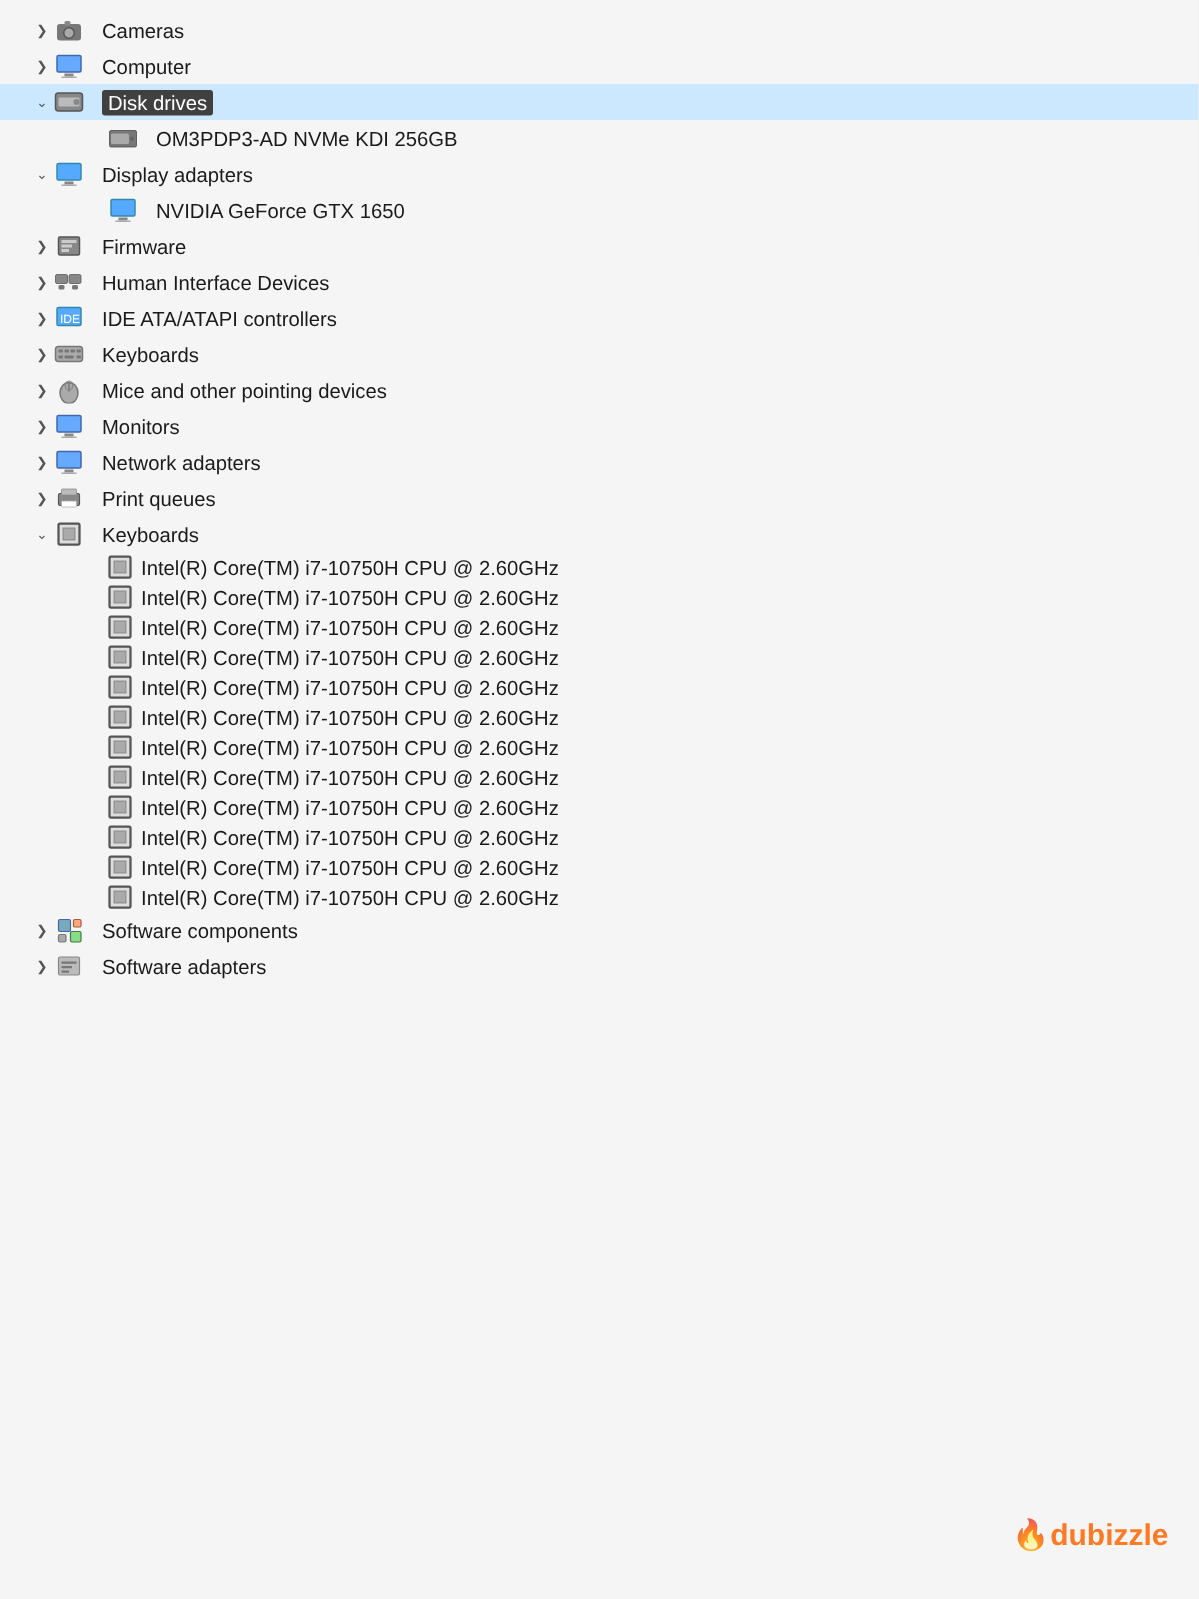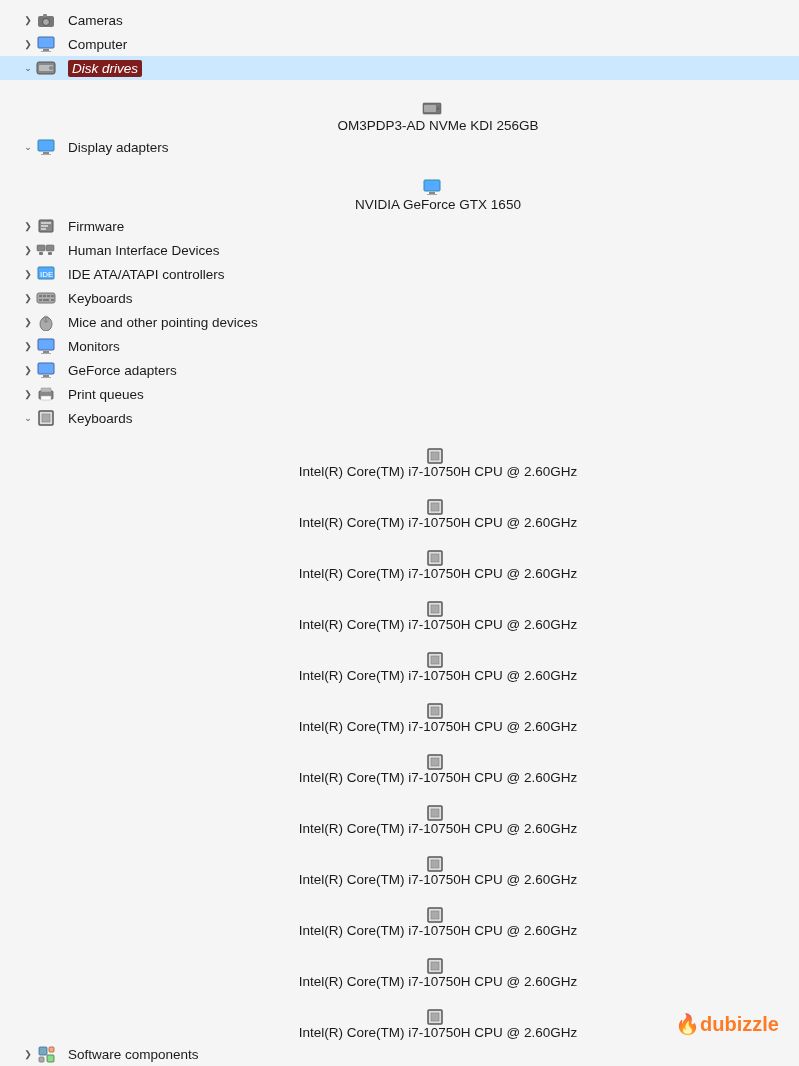--- a/index.html
+++ b/index.html
@@ -57,34 +57,33 @@
       justify-content: center;
       margin-right: 12px;
       flex-shrink: 0;
     }
 
     .label {
       font-size: 13.5px;
       color: #1a1a1a;
     }
     .indent-1 { padding-left: 20px; }
-    .indent-2 { padding-left: 77px; flex-direction: column; }
+    .indent-2 { padding-left: 56px; }
 
     .disk-drive-icon svg,
     .icon svg {
       display: block;
     }
 
     
     .disk-drives-label {
-      background-color: #7f1d1d;
+      background-color: #404040;
       color: white;
       padding: 1px 4px;
       border-radius: 2px;
-      font-style: italic;
     }
 
     
     .watermark {
       position: fixed;
       bottom: 30px;
       right: 20px;
       font-size: 20px;
       font-weight: bold;
       color: #cc2200;
@@ -257,21 +256,21 @@
 
   <div class="tree-item indent-1">
     <span class="expander">❯</span>
     <span class="icon">
       <svg width="18" height="16" viewBox="0 0 18 16">
         <rect x="1" y="1" width="16" height="11" rx="1" fill="#6af" stroke="#46a" stroke-width="1"></rect>
         <rect x="6" y="13" width="6" height="2" fill="#888"></rect>
         <rect x="4" y="15" width="10" height="1" fill="#aaa"></rect>
       </svg>
     </span>
-    <span class="label">GeForce adapters</span>
+    <span class="label">Network adapters</span>
   </div>
 
   <div class="tree-item indent-1">
     <span class="expander">❯</span>
     <span class="icon">
       <svg width="18" height="16" viewBox="0 0 18 16">
         <rect x="2" y="5" width="14" height="8" rx="1" fill="#888" stroke="#555" stroke-width="0.8"></rect>
         <rect x="4" y="2" width="10" height="4" rx="0.5" fill="#bbb" stroke="#888" stroke-width="0.5"></rect>
         <rect x="4" y="10" width="10" height="4" rx="0.5" fill="white" stroke="#aaa" stroke-width="0.5"></rect>
       </svg>

